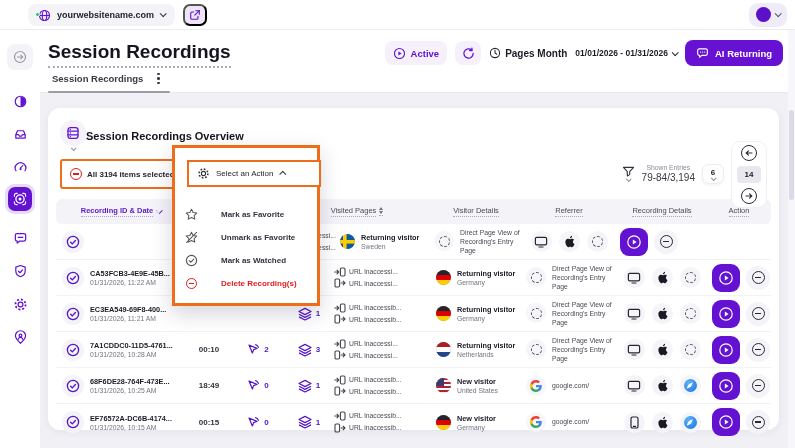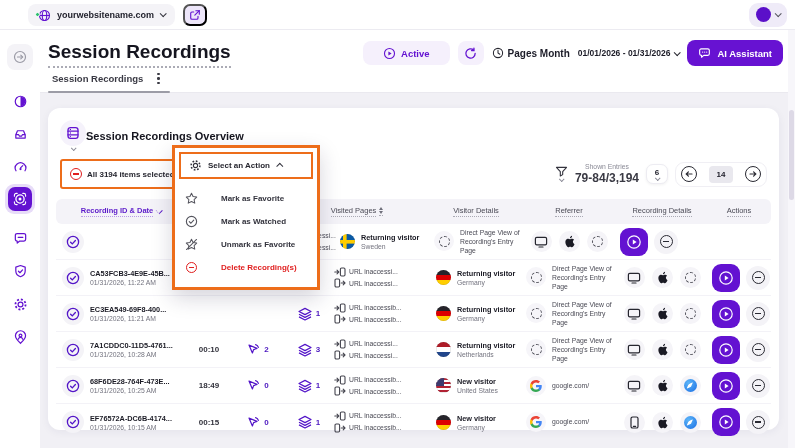--- a/index.html
+++ b/index.html
@@ -30,21 +30,21 @@
 
   
   .page-head { position:absolute; top:30px; left:40px; right:0; height:63px; background:#fff; border-bottom:1px solid #EAE9EF; z-index:3; }
   .ph-title { position:absolute; left:8px; top:11px; font-size:19px; font-weight:bold; color:#15151F; border-bottom:2px dotted #ABABB5; padding-bottom:3px; }
   .remain { position:absolute; left:157px; top:10px; width:150px; }
   .remain-label { font-size:8px; font-weight:bold; color:#26262F; line-height:1.25; }
   .inf { color:#F07318; font-weight:bold; font-size:10px; }
   .remain-link { font-size:7.5px; font-weight:bold; color:#7E22CE; cursor:pointer; }
   .remain-bar { margin-top:4px; width:148px; height:4px; border-radius:2px; background:#E4E2EA; }
   .ph-right { position:absolute; right:12px; top:10px; display:flex; align-items:center; gap:8px; }
-  .active-pill { display:flex; align-items:center; gap:5px; background:#F5F0FC; color:#6312D1; border:none; border-radius:8px; height:24px; padding:0 20px; font-size:9.5px; font-weight:bold; font-family:inherit; cursor:pointer; }
+  .active-pill { display:flex; align-items:center; gap:5px; background:#F5F0FC; color:#6312D1; border:none; border-radius:8px; height:24px; padding:0 8px; font-size:9.5px; font-weight:bold; font-family:inherit; cursor:pointer; }
   .refresh-btn { width:26px; height:24px; border:none; border-radius:8px; background:#F5F0FC; display:flex; align-items:center; justify-content:center; cursor:pointer; }
   .period { display:flex; align-items:center; gap:4px; font-size:10px; font-weight:bold; color:#1C1C28; }
   .daterange { display:flex; align-items:center; gap:4px; font-size:8.5px; font-weight:bold; color:#1C1C28; cursor:pointer; }
   .ai-btn { display:flex; align-items:center; gap:6px; background:#6712D2; color:#fff; border:none; border-radius:8px; height:26px; padding:0 11px; font-size:9.5px; font-weight:bold; font-family:inherit; cursor:pointer; }
   .tabrow { position:absolute; left:8px; bottom:0; display:flex; align-items:center; gap:10px; }
   .tab { font-size:9.5px; font-weight:bold; color:#3A3A44; padding:0 4px 8px 4px; }
   .tab-underline { position:absolute; left:0; bottom:-1px; width:122px; height:2.5px; background:#9C9CA6; border-radius:2px; }
   .kebab { display:flex; flex-direction:column; gap:2px; padding-bottom:8px; cursor:pointer; }
   .kebab i { width:2.5px; height:2.5px; border-radius:50%; background:#3A3A44; }
 
@@ -54,23 +54,23 @@
   .ov-ic-wrap { width:26px; height:26px; border-radius:50%; background:#F5F2FB; display:flex; align-items:center; justify-content:center; }
   .ov-title { font-size:11px; font-weight:bold; color:#15151F; }
   .controls { display:flex; align-items:center; margin:0 4px 10px 4px; height:30px; }
   .sel-box { display:flex; align-items:center; gap:5px; background:#fff; border:2px solid #ED6D1A; border-radius:3px; height:30px; padding:0 8px; font-size:8px; font-weight:bold; color:#26262F; cursor:pointer; }
   .redminus { width:12px; height:12px; border:1.4px solid #E01E1E; border-radius:50%; position:relative; flex:0 0 auto; }
   .redminus::after { content:""; position:absolute; left:2px; right:2px; top:50%; height:1.4px; margin-top:-0.7px; background:#E01E1E; }
   .ctrl-right { margin-left:auto; display:flex; align-items:center; gap:7px; }
   .funnel-wrap { display:flex; flex-direction:column; align-items:center; gap:1px; cursor:pointer; }
   .shown { text-align:center; line-height:1.2; }
   .shown .l1 { font-size:6.8px; color:#8A8A96; }
-  .shown .l2 { font-size:12px; font-weight:bold; color:#3A3A44; }
+  .shown .l2 { font-size:10px; font-weight:normal; color:#3A3A44; }
   .perpage { display:flex; flex-direction:column; align-items:center; background:#fff; border:1px solid #EDECF2; box-shadow:0 1px 3px rgba(0,0,0,.06); border-radius:7px; width:22px; padding:3px 0 2px; font-size:8px; font-weight:bold; cursor:pointer; }
-  .pager { display:flex; align-items:center; gap:12px; background:#fff; border:1px solid #F0EFF4; border-radius:9px; padding:3px 5px; }
+  .pager { display:flex; align-items:center; gap:5px; background:#fff; border:1px solid #F0EFF4; border-radius:9px; padding:3px 5px;flex-direction:column; }
   .pg-arrow { width:16px; height:16px; border:1.3px solid #2A2A33; border-radius:50%; background:#fff; display:flex; align-items:center; justify-content:center; cursor:pointer; }
   .pg-num { min-width:24px; height:17px; background:#E9E8EE; border-radius:4px; font-size:8px; font-weight:bold; display:flex; align-items:center; justify-content:center; }
 
   
   .thead, .tr { display:grid; grid-template-columns:34px 96px 46px 52px 50px 96px 92px 94px 92px 62px; align-items:center; }
   .thead { background:#F4F3F8; border-radius:6px; height:25px; font-size:7.5px; color:#4A4A55; }
   .thead .h { display:flex; align-items:center; justify-content:center; gap:3px; }
   .thead .h span { border-bottom:1px dotted #A9A9B4; padding-bottom:1px; }
   .h-id { grid-column:1 / 3; color:#5A18C9; font-weight:bold; }
   .h-id span { border-bottom-color:#B89AE8 !important; }
@@ -110,21 +110,21 @@
   .saf { width:13px; height:13px; border-radius:50%; background:radial-gradient(circle at 35% 30%,#5CB5F8,#1A6EE4); align-items:center; justify-content:center; }
   .saf::after { content:""; width:3.5px; height:9px; background:#fff; clip-path:polygon(50% 0,100% 50%,50% 100%,0 50%); transform:rotate(45deg); }
   .actcell { display:flex; align-items:center; justify-content:flex-start; gap:6px; padding-left:4px; }
   .playbtn { width:28px; height:28px; border:none; border-radius:9px; background:#6312D1; display:flex; align-items:center; justify-content:center; cursor:pointer; }
   .rembtn { width:24px; height:24px; border:none; border-radius:50%; background:#F4F3F7; display:flex; align-items:center; justify-content:center; cursor:pointer; }
   .minuscirc { width:13px; height:13px; border:1.4px solid #2A2A33; border-radius:50%; position:relative; }
   .minuscirc::after { content:""; position:absolute; left:2.5px; right:2.5px; top:50%; height:1.4px; margin-top:-0.7px; background:#2A2A33; }
 
   
   .action-panel { position:absolute; left:172px; top:145px; width:148px; background:#fff; border:3px solid #ED6D1A; box-shadow:0 8px 20px rgba(30,20,60,.18); z-index:10; }
-  .action-btn { display:flex; align-items:center; gap:6px; margin:4px; height:27px; border:2px solid #ED6D1A; background:#fff; padding:0 8px; font-size:8px; font-weight:bold; color:#26262F; font-family:inherit; cursor:pointer; width:calc(100% - 8px); }
+  .action-btn { display:flex; align-items:center; gap:6px; margin:12px; height:27px; border:2px solid #ED6D1A; background:#fff; padding:0 8px; font-size:8px; font-weight:normal; color:#26262F; font-family:inherit; cursor:pointer; width:calc(100% - 8px); }
   .menu { padding:4px 0 8px; }
   .mi { display:flex; align-items:center; gap:23px; height:23px; padding:0 10px; font-size:8px; font-weight:bold; color:#33333D; cursor:pointer; }
   .mi.danger { color:#E01E1E; }
   .mi-ic { width:13px; display:flex; justify-content:center; flex:0 0 auto; }
   .circ { width:11px; height:11px; border:1.4px solid #55555E; border-radius:50%; display:flex; align-items:center; justify-content:center; }
   .circ.red { border-color:#E01E1E; position:relative; }
   .circ.red::after { content:""; position:absolute; left:2px; right:2px; top:50%; height:1.4px; margin-top:-0.7px; background:#E01E1E; }
 
   .scrollbar { position:absolute; right:0; top:30px; bottom:0; width:7px; background:#F7F6FA; z-index:6; }
   .scroll-thumb { position:absolute; right:1px; top:80px; width:5px; height:90px; border-radius:3px; background:#DDD9E6; }
@@ -248,21 +248,21 @@
       <span>01/01/2026 - 01/31/2026</span>
       <span class="chv" style="color:#26262F"></span>
     </div>
     <button class="ai-btn">
       <svg width="13" height="13" viewBox="0 0 14 14" fill="none" stroke="#fff" stroke-width="1.2" stroke-linejoin="round">
           <path d="M1.8 3.6A1.6 1.6 0 0 1 3.4 2h7.2a1.6 1.6 0 0 1 1.6 1.6v3.8A1.6 1.6 0 0 1 10.6 9H6.2L3.8 11V9h-.4a1.6 1.6 0 0 1-1.6-1.6z"></path>
           <circle cx="5" cy="5.5" r=".7" fill="#fff" stroke="none"></circle>
           <circle cx="7.2" cy="5.5" r=".7" fill="#fff" stroke="none"></circle>
           <circle cx="9.4" cy="5.5" r=".7" fill="#fff" stroke="none"></circle>
         </svg>
-      <span>AI Assistant</span>
+      <span>AI Returning</span>
     </button>
   </div>
   <div class="tabrow">
     <div class="tab">Session Recordings</div>
     <div class="kebab">
         <i></i>
         <i></i>
         <i></i>
       </div>
     <div class="tab-underline"></div>
@@ -338,21 +338,21 @@
     <div class="h">
         <span>Visitor Details</span>
       </div>
     <div class="h">
         <span>Referrer</span>
       </div>
     <div class="h">
         <span>Recording Details</span>
       </div>
     <div class="h">
-        <span>Actions</span>
+        <span>Action</span>
       </div>
   </div>
 
   <div class="tr">
     <div class="cell-center">
         <span class="selcheck">
           <svg width="14" height="14" viewBox="0 0 14 14" fill="none" stroke="#5315C8" stroke-width="1.3" stroke-linecap="round">
             <circle cx="7" cy="7" r="5.6"></circle>
             <path d="m4.6 7.2 1.7 1.7 3.1-3.4"></path>
           </svg>
@@ -886,36 +886,36 @@
     <div class="mi">
       <span class="mi-ic">
           <svg width="13" height="13" viewBox="0 0 14 14" fill="none" stroke="#55555E" stroke-width="1.1" stroke-linejoin="round">
             <path d="m7 1.3 1.7 3.5 3.9.6-2.8 2.7.7 3.9L7 10.2 3.5 12l.7-3.9L1.4 5.4l3.9-.6z"></path>
           </svg>
         </span>
       <span>Mark as Favorite</span>
     </div>
     <div class="mi">
       <span class="mi-ic">
+          <svg width="13" height="13" viewBox="0 0 14 14" fill="none" stroke="#55555E" stroke-width="1.1" stroke-linejoin="round">
+            <path d="m7 1.3 1.7 3.5 3.9.6-2.8 2.7.7 3.9L7 10.2 3.5 12l.7-3.9L1.4 5.4l3.9-.6z"></path>
+            <path d="M1.6 12.4 12.4 1.6" stroke-linecap="round"></path>
+          </svg>
+        </span>
+      <span>Unmark as Favorite</span>
+    </div>
+    <div class="mi">
+      <span class="mi-ic">
           <svg width="13" height="13" viewBox="0 0 14 14" fill="none" stroke="#55555E" stroke-width="1.2" stroke-linecap="round">
             <circle cx="7" cy="7" r="5.5"></circle>
             <path d="m4.6 7.2 1.7 1.7 3.1-3.4"></path>
           </svg>
         </span>
       <span>Mark as Watched</span>
     </div>
-    <div class="mi">
-      <span class="mi-ic">
-          <svg width="13" height="13" viewBox="0 0 14 14" fill="none" stroke="#55555E" stroke-width="1.1" stroke-linejoin="round">
-            <path d="m7 1.3 1.7 3.5 3.9.6-2.8 2.7.7 3.9L7 10.2 3.5 12l.7-3.9L1.4 5.4l3.9-.6z"></path>
-            <path d="M1.6 12.4 12.4 1.6" stroke-linecap="round"></path>
-          </svg>
-        </span>
-      <span>Unmark as Favorite</span>
-    </div>
     <div class="mi danger">
       <span class="mi-ic">
           <span class="circ red"></span>
         </span>
       <span>Delete Recording(s)</span>
     </div>
   </div>
 </div>
 
 <div class="scrollbar">

